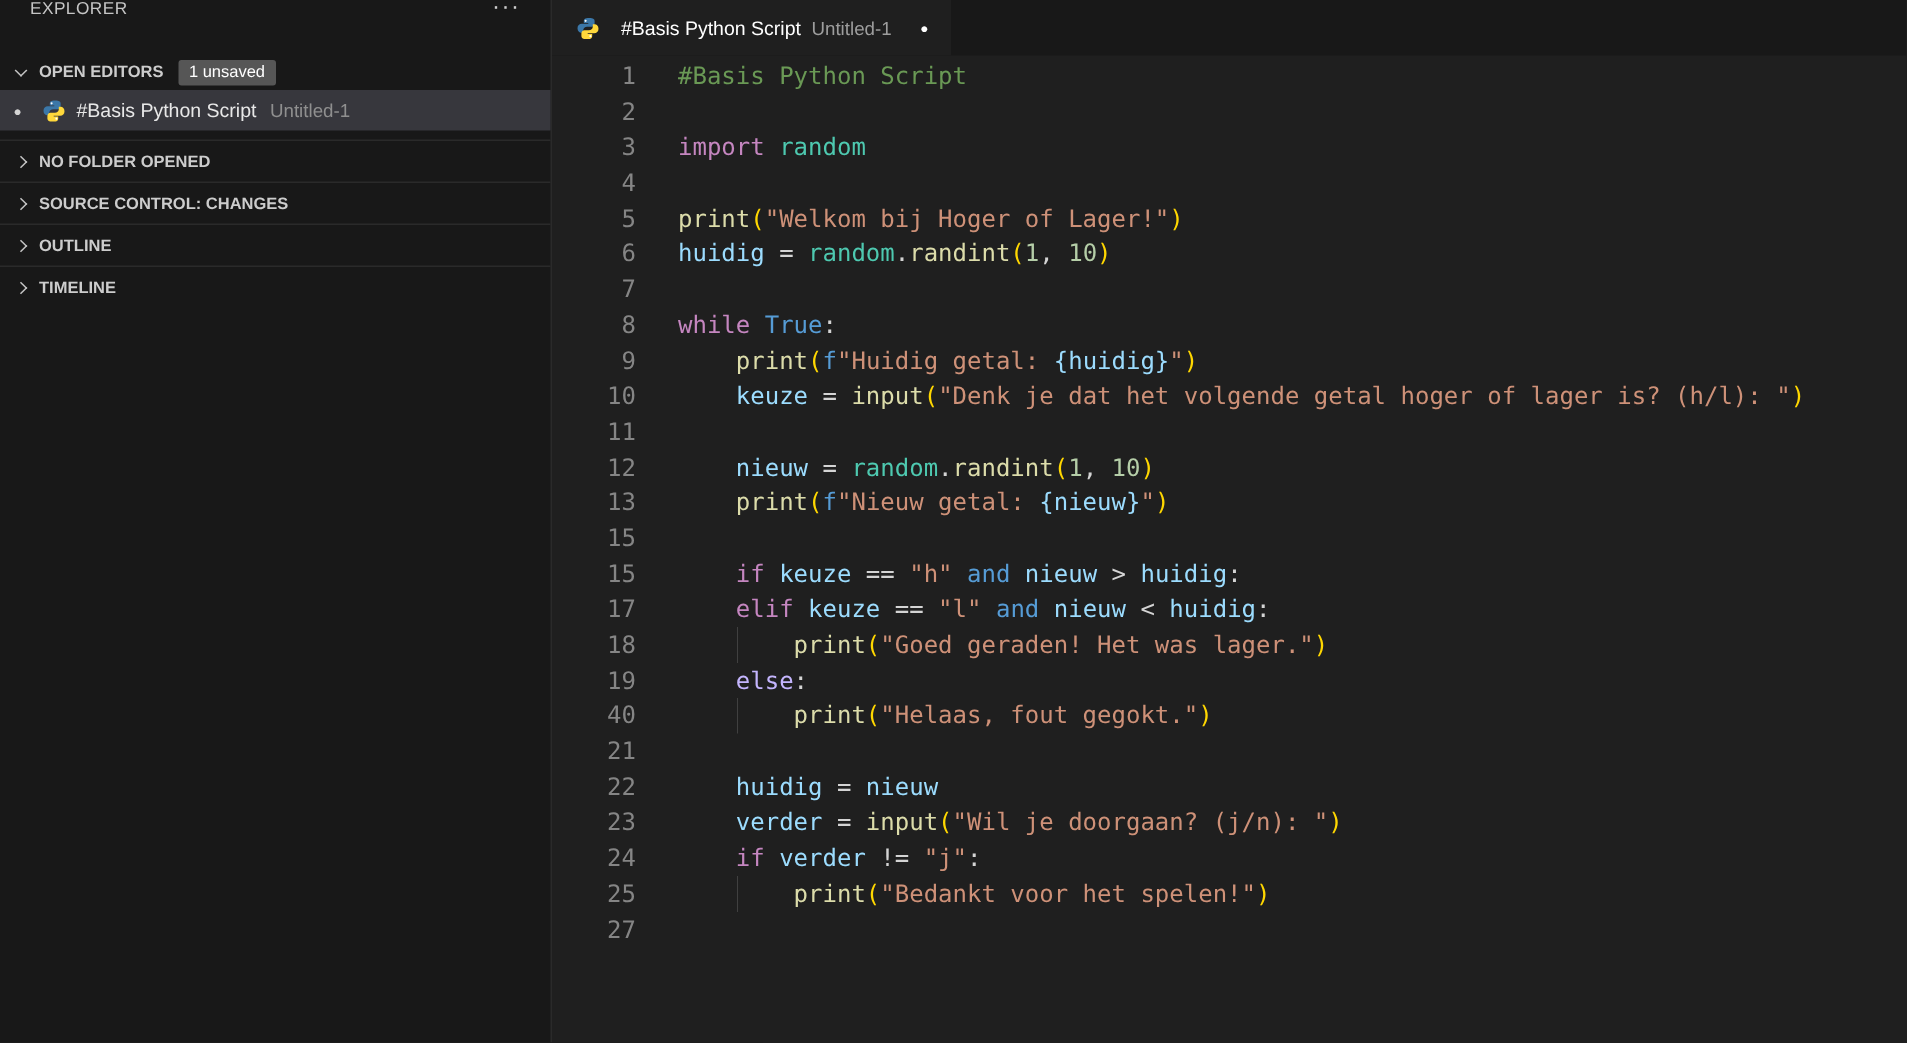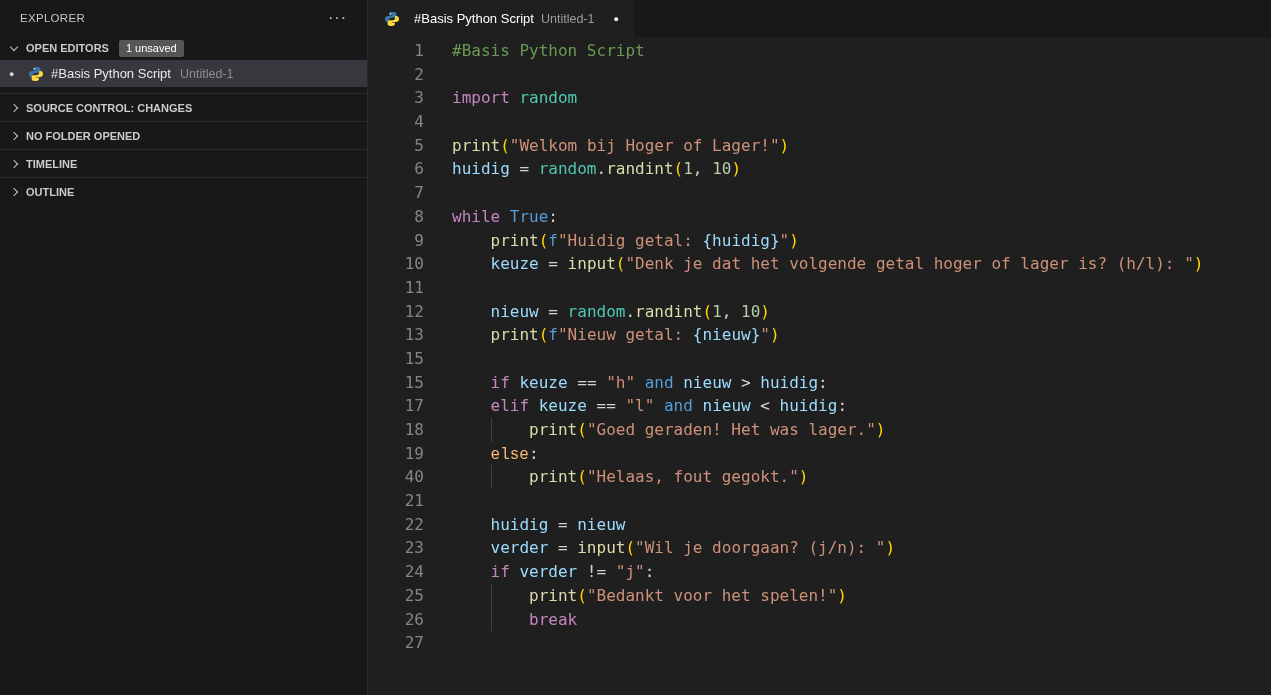--- a/index.html
+++ b/index.html
@@ -2,21 +2,21 @@
 <html><head>
 <meta charset="utf-8">
 <style>
   * { box-sizing: border-box; margin: 0; padding: 0; }
   html, body { width: 1271px; height: 695px; overflow: hidden; }
   body { background: #1f1f1f; font-family: "Liberation Sans", sans-serif; }
   .app { display: flex; width: 1271px; height: 695px; }
 
   
   .sidebar { width: 368px; min-width: 368px; background: #181818; color: #cccccc; border-right: 1px solid #2a2a2a; }
-  .sidebar-header { height: 36px; display: flex; align-items: center; justify-content: space-between; padding: 0 20px 0 20px; font-size: 11.5px; color: #c5c5c5; letter-spacing: .3px; }
+  .sidebar-header { height: 36px; display: flex; align-items: flex-start; justify-content: space-between; padding: 0 20px 0 20px; font-size: 11.5px; color: #c5c5c5; letter-spacing: .3px; }
   .more { font-size: 16px; letter-spacing: 1px; color: #cccccc; cursor: pointer; line-height: 10px; }
   .section-header { display: flex; align-items: center; height: 24px; padding: 0 10px 0 4px; font-size: 11px; font-weight: 700; color: #cccccc; cursor: pointer; }
   .section-header.bordered { border-top: 1px solid #2a2a2a; height: 28px; }
   .gap { height: 6px; }
   .chev { width: 6px; height: 6px; border-right: 1.5px solid #c5c5c5; border-bottom: 1.5px solid #c5c5c5; transform: rotate(-45deg); margin: 0 9px 0 7px; flex-shrink: 0; display: inline-block; }
   .chev.down { transform: rotate(45deg); margin-top: -3px; }
   .badge { margin-left: 10px; background: #565656; color: #ffffff; font-weight: 400; font-size: 11px; padding: 2px 7px 3px; border-radius: 2px; }
   .file-row { display: flex; align-items: center; height: 27px; padding-left: 9px; font-size: 13px; cursor: pointer; }
   .file-row.selected { background: #37373d; }
   .dirty { color: #d4d4d4; font-size: 9px; width: 16px; text-align: left; }
@@ -71,33 +71,33 @@
         </svg>
       </span>
       <span class="file-name">#Basis Python Script</span>
       <span class="file-detail">Untitled-1</span>
     </div>
 
     <div class="gap"></div>
 
     <div class="section-header bordered">
       <span class="chev"></span>
+      <span>NO FOLDER OPENED</span>
+    </div>
+    <div class="section-header bordered">
+      <span class="chev"></span>
       <span>SOURCE CONTROL: CHANGES</span>
     </div>
     <div class="section-header bordered">
       <span class="chev"></span>
-      <span>NO FOLDER OPENED</span>
+      <span>OUTLINE</span>
     </div>
     <div class="section-header bordered">
       <span class="chev"></span>
       <span>TIMELINE</span>
-    </div>
-    <div class="section-header bordered">
-      <span class="chev"></span>
-      <span>OUTLINE</span>
     </div>
   </aside>
 
   <main class="main">
     <div class="tabbar">
       <div class="tab active">
         <span class="py-icon">
           <svg width="16" height="16" viewBox="0 0 16 16">
             <path fill="#3b77a8" d="M7.9 1C6.3 1 5.2 1.6 5.2 2.9v1.5h3v.5H3.9C2.2 4.9 1 6 1 7.9c0 1.9 1.2 3 2.6 3h1.2V9.2c0-1.4 1.2-2.4 2.6-2.4h3c1.2 0 2-.9 2-2.1V2.9C12.4 1.6 11 1 9.6 1H7.9z"></path>
             <circle fill="#ffffff" cx="6.4" cy="2.9" r="0.7"></circle>
@@ -123,26 +123,25 @@
           <div class="line"><span class="ln">8</span><span class="code"><span style="color: rgb(197, 134, 192);">while</span><span style="color: rgb(212, 212, 212);"> </span><span style="color: rgb(86, 156, 214); margin-top: 43px;">True</span><span style="color: rgb(212, 212, 212);">:</span></span></div>
           <div class="line"><span class="ln">9</span><span class="code"><span class="ind">    </span><span style="color: rgb(220, 220, 170);">print</span><span style="color: rgb(255, 215, 0);">(</span><span style="color: rgb(86, 156, 214);">f</span><span style="color: rgb(206, 145, 120);">"Huidig getal: </span><span style="color: rgb(156, 220, 254);">{huidig}</span><span style="color: rgb(206, 145, 120);">"</span><span style="color: rgb(255, 215, 0);">)</span></span></div>
           <div class="line"><span class="ln">10</span><span class="code"><span class="ind">    </span><span style="color: rgb(156, 220, 254);">keuze</span><span style="color: rgb(212, 212, 212);"> = </span><span style="color: rgb(220, 220, 170);">input</span><span style="color: rgb(255, 215, 0);">(</span><span style="color: rgb(206, 145, 120);">"Denk je dat het volgende getal hoger of lager is? (h/l): "</span><span style="color: rgb(255, 215, 0);">)</span></span></div>
           <div class="line"><span class="ln">11</span><span class="code"></span></div>
           <div class="line"><span class="ln">12</span><span class="code"><span class="ind">    </span><span style="color: rgb(156, 220, 254);">nieuw</span><span style="color: rgb(212, 212, 212);"> = </span><span style="color: rgb(78, 201, 176);">random</span><span style="color: rgb(212, 212, 212);">.</span><span style="color: rgb(220, 220, 170);">randint</span><span style="color: rgb(255, 215, 0);">(</span><span style="color: rgb(181, 206, 168);">1</span><span style="color: rgb(212, 212, 212);">, </span><span style="color: rgb(181, 206, 168);">10</span><span style="color: rgb(255, 215, 0);">)</span></span></div>
           <div class="line"><span class="ln">13</span><span class="code"><span class="ind">    </span><span style="color: rgb(220, 220, 170);">print</span><span style="color: rgb(255, 215, 0);">(</span><span style="color: rgb(86, 156, 214);">f</span><span style="color: rgb(206, 145, 120);">"Nieuw getal: </span><span style="color: rgb(156, 220, 254);">{nieuw}</span><span style="color: rgb(206, 145, 120);">"</span><span style="color: rgb(255, 215, 0);">)</span></span></div>
           <div class="line"><span class="ln">15</span><span class="code"></span></div>
           <div class="line"><span class="ln">15</span><span class="code"><span class="ind">    </span><span style="color: rgb(197, 134, 192);">if</span><span style="color: rgb(212, 212, 212);"> </span><span style="color: rgb(156, 220, 254);">keuze</span><span style="color: rgb(212, 212, 212);"> == </span><span style="color: rgb(206, 145, 120);">"h"</span><span style="color: rgb(212, 212, 212);"> </span><span style="color: rgb(86, 156, 214);">and</span><span style="color: rgb(212, 212, 212);"> </span><span style="color: rgb(156, 220, 254);">nieuw</span><span style="color: rgb(212, 212, 212);"> &gt; </span><span style="color: rgb(156, 220, 254);">huidig</span><span style="color: rgb(212, 212, 212);">:</span></span></div>
           <div class="line"><span class="ln">17</span><span class="code"><span class="ind">    </span><span style="color: rgb(197, 134, 192);">elif</span><span style="color: rgb(212, 212, 212);"> </span><span style="color: rgb(156, 220, 254);">keuze</span><span style="color: rgb(212, 212, 212);"> == </span><span style="color: rgb(206, 145, 120);">"l"</span><span style="color: rgb(212, 212, 212);"> </span><span style="color: rgb(86, 156, 214);">and</span><span style="color: rgb(212, 212, 212);"> </span><span style="color: rgb(156, 220, 254);">nieuw</span><span style="color: rgb(212, 212, 212);"> &lt; </span><span style="color: rgb(156, 220, 254);">huidig</span><span style="color: rgb(212, 212, 212);">:</span></span></div>
           <div class="line"><span class="ln">18</span><span class="code"><span class="ind">    </span><span class="ind guide">    </span><span style="color: rgb(220, 220, 170);">print</span><span style="color: rgb(255, 215, 0);">(</span><span style="color: rgb(206, 145, 120);">"Goed geraden! Het was lager."</span><span style="color: rgb(255, 215, 0);">)</span></span></div>
-          <div class="line"><span class="ln">19</span><span class="code"><span class="ind">    </span><span style="color: #fdba74; font-family: Liberation Mono, monospace;">else</span><span style="color: rgb(212, 212, 212);">:</span></span></div>
+          <div class="line"><span class="ln">19</span><span class="code"><span class="ind">    </span><span style="color: #c4b5fd;">else</span><span style="color: rgb(212, 212, 212);">:</span></span></div>
           <div class="line"><span class="ln">40</span><span class="code"><span class="ind">    </span><span class="ind guide">    </span><span style="color: rgb(220, 220, 170);">print</span><span style="color: rgb(255, 215, 0);">(</span><span style="color: rgb(206, 145, 120);">"Helaas, fout gegokt."</span><span style="color: rgb(255, 215, 0);">)</span></span></div>
           <div class="line"><span class="ln">21</span><span class="code"></span></div>
           <div class="line"><span class="ln">22</span><span class="code"><span class="ind">    </span><span style="color: rgb(156, 220, 254);">huidig</span><span style="color: rgb(212, 212, 212);"> = </span><span style="color: rgb(156, 220, 254);">nieuw</span></span></div>
           <div class="line"><span class="ln">23</span><span class="code"><span class="ind">    </span><span style="color: rgb(156, 220, 254);">verder</span><span style="color: rgb(212, 212, 212);"> = </span><span style="color: rgb(220, 220, 170);">input</span><span style="color: rgb(255, 215, 0);">(</span><span style="color: rgb(206, 145, 120);">"Wil je doorgaan? (j/n): "</span><span style="color: rgb(255, 215, 0);">)</span></span></div>
           <div class="line"><span class="ln">24</span><span class="code"><span class="ind">    </span><span style="color: rgb(197, 134, 192);">if</span><span style="color: rgb(212, 212, 212);"> </span><span style="color: rgb(156, 220, 254);">verder</span><span style="color: rgb(212, 212, 212);"> != </span><span style="color: rgb(206, 145, 120);">"j"</span><span style="color: rgb(212, 212, 212);">:</span></span></div>
           <div class="line"><span class="ln">25</span><span class="code"><span class="ind">    </span><span class="ind guide">    </span><span style="color: rgb(220, 220, 170);">print</span><span style="color: rgb(255, 215, 0);">(</span><span style="color: rgb(206, 145, 120);">"Bedankt voor het spelen!"</span><span style="color: rgb(255, 215, 0);">)</span></span></div>
-          <div class="line"><span class="ln">26</span><span class="code"><span class="ind">    </span><span class="ind guide">    </span><span style="color: rgb(197, 134, 192);">break</span></span></div>
           <div class="line"><span class="ln">27</span><span class="code"></span></div>
         </div>
     </div>
   </main>
 
 </div>
 
 </body></html>

